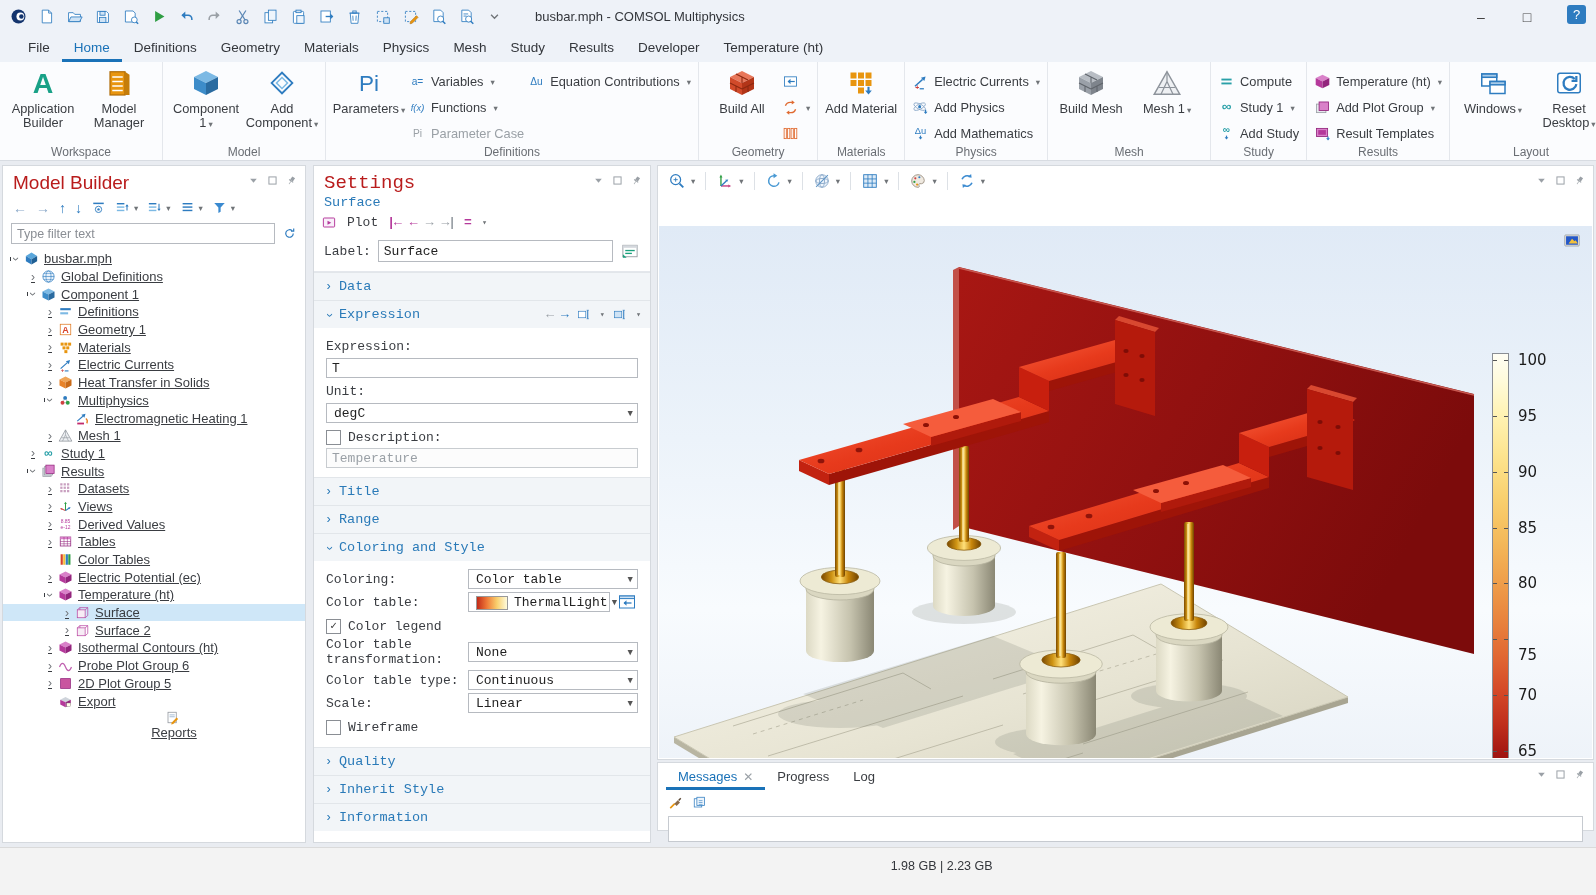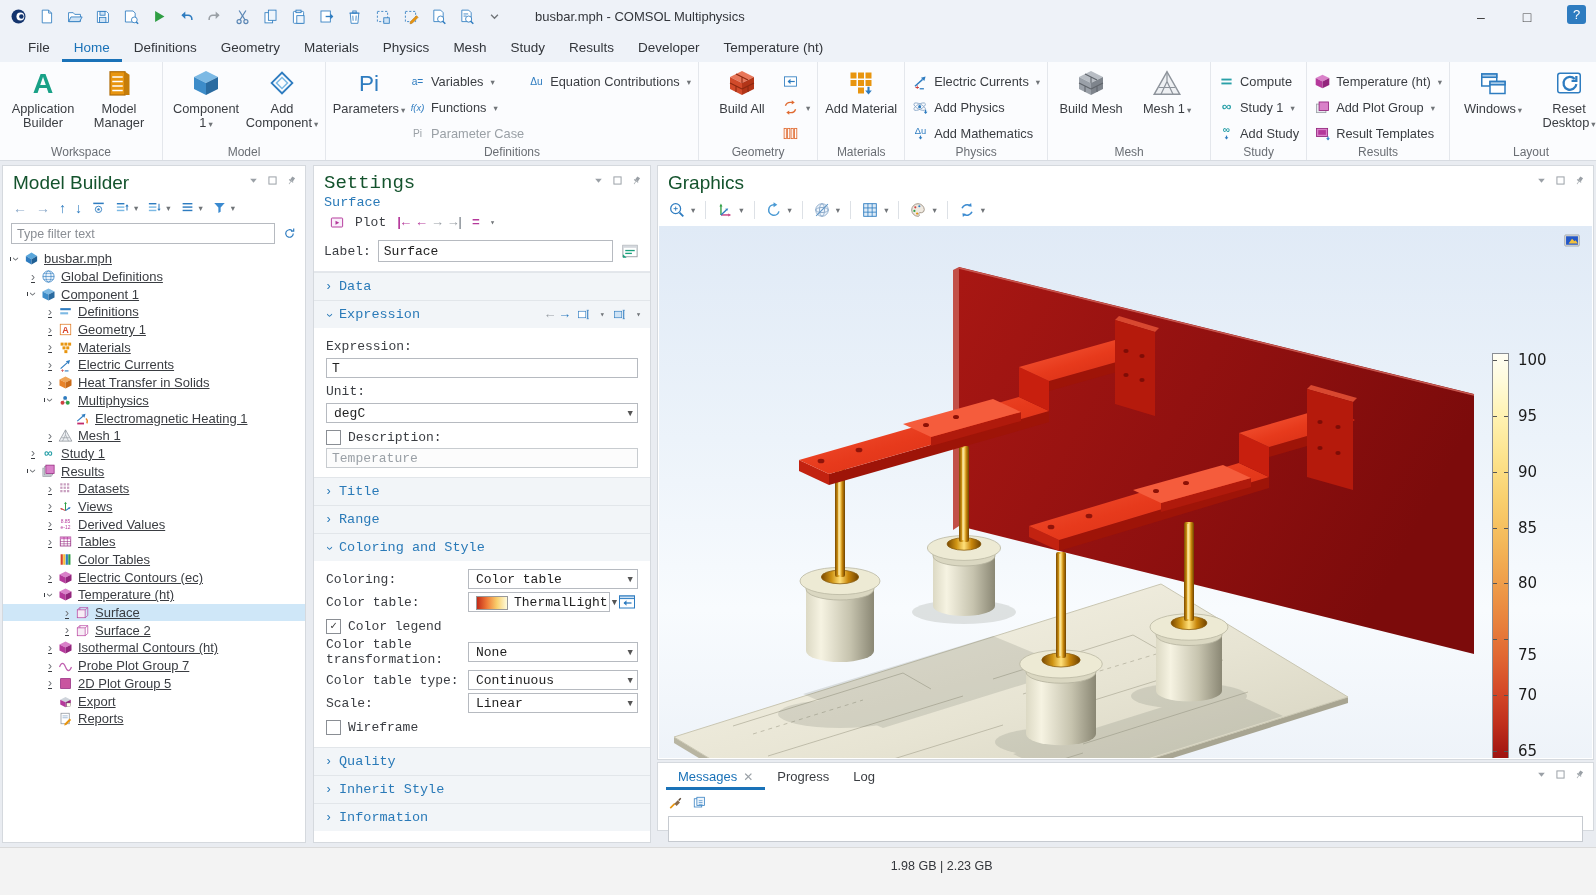--- a/index.html
+++ b/index.html
@@ -29,40 +29,40 @@
   .rbtn-small{display:flex;align-items:center;gap:5px;height:23px;font-size:12.8px;color:#3a3d42;white-space:nowrap;}
   .rbtn-small .ric{width:17px;height:17px;}
   .caret{font-size:8.5px;color:#707478;margin-left:2px;}
   .dim{color:#9aa0a6 !important;}
   
   .panel{position:absolute;background:#fff;border:1px solid #d5d9de;box-sizing:border-box;}
   #mb-panel{left:2px;top:165px;width:304px;height:678px;}
   #settings-panel{left:313px;top:165px;width:338px;height:678px;font-family:Liberation Mono, monospace;}
   #graphics-panel{left:657px;top:165px;width:937px;height:595px;}
   #messages-panel{left:657px;top:762px;width:937px;height:69px;}
-  .panel-title{font-size:19px;color:#14532d;padding:6px 10px 1px;}
+  .panel-title{font-size:19px;color:#b91c1c;padding:6px 10px 1px;}
   .hdr-icons{position:absolute;top:9px;right:8px;display:flex;gap:8px;align-items:center;}
   .hdr-icons .ic{width:11px;height:11px;}
   
   .mb-toolbar{display:flex;align-items:center;gap:9px;padding:1px 10px;height:23px;}
   .mb-toolbar .gly{font-size:14px;line-height:1;}
   .mb-toolbar .ic{width:15px;height:15px;}
   .mb-filter{display:flex;align-items:center;gap:7px;padding:3px 8px;}
   .mb-filter input{flex:1;height:19px;border:1px solid #b6bac0;font-size:12.5px;padding:0 5px;font-family:inherit;color:#222;outline:none;}
   .mb-filter input::placeholder{color:#8a8e94;}
   .mb-filter .ic{width:15px;height:15px;}
   .tree{margin-top:3px;font-size:13px;text-decoration:underline;}
   .trow{display:flex;align-items:center;height:17.7px;white-space:nowrap;}
   .trow.selected{background:#cfe7f8;}
   .chev{width:14px;flex:none;text-align:center;color:#707478;font-size:12px;display:inline-block;line-height:1;}
   .chev.open{transform:rotate(90deg);}
   .ticon{width:15px;height:15px;margin:0 5px 0 1px;flex:none;}
   
   .set-sub{font-size:13.5px;color:#2a7ab8;padding:0 10px;}
-  .set-plotbar{display:flex;align-items:center;gap:9px;padding:5px 14px 7px;font-size:13px;}
+  .set-plotbar{display:flex;align-items:center;gap:9px;padding:5px 6px 7px;font-size:13px;}
   .set-plotbar .ic{width:17px;height:15px;}
   .pgly{font-weight:bold;font-size:13px;letter-spacing:-1px;}
   .set-labelrow{display:flex;align-items:center;gap:7px;padding:3px 10px 9px;border-bottom:1px solid #e4e7ec;}
   .set-labelrow input{flex:1;height:20px;border:1px solid #b6bac0;padding:0 5px;font-size:13px;font-family:inherit;color:#222;outline:none;}
   .set-labelrow .ic{width:20px;height:19px;}
   .sec-hdr{display:flex;align-items:center;gap:5px;height:27px;padding:0 9px;background:#f2f5f8;border-top:1px solid #e2e6ea;color:#2a7ab8;font-size:13.5px;}
   .sec-hdr .chev{color:#2a7ab8;width:11px;}
   .sec-hdr-icons{margin-left:auto;display:flex;gap:7px;align-items:center;}
   .sec-hdr-icons .gly{font-size:13px;}
   .sec-hdr-icons .ic{width:15px;height:13px;}
@@ -928,21 +928,21 @@
         </div>
         <div class="trow" style="padding-left: 40px;">
           <span class="chev">›</span>
           <span class="ic ticon">
             <svg viewBox="0 0 20 20">
               <polygon points="10,2 18,6 10,10 2,6" fill="#d981c9"></polygon>
               <polygon points="2,6 10,10 10,18 2,14" fill="#b5399b"></polygon>
               <polygon points="18,6 10,10 10,18 18,14" fill="#93257d"></polygon>
             </svg>
           </span>
-          <span>Electric Contours (ec)</span>
+          <span>Electric Potential (ec)</span>
         </div>
         <div class="trow" style="padding-left: 40px;">
           <span class="chev open">›</span>
           <span class="ic ticon">
             <svg viewBox="0 0 20 20">
               <polygon points="10,2 18,6 10,10 2,6" fill="#d981c9"></polygon>
               <polygon points="2,6 10,10 10,18 2,14" fill="#b5399b"></polygon>
               <polygon points="18,6 10,10 10,18 18,14" fill="#93257d"></polygon>
             </svg>
           </span>
@@ -979,21 +979,21 @@
           </span>
           <span>Isothermal Contours (ht)</span>
         </div>
         <div class="trow" style="padding-left: 40px;">
           <span class="chev">›</span>
           <span class="ic ticon">
             <svg viewBox="0 0 20 20">
               <path d="M2 12c2.5-6.5 5.5-6.5 8 0s5.5 6.5 8 0" fill="none" stroke="#c060b0" stroke-width="1.6"></path>
             </svg>
           </span>
-          <span>Probe Plot Group 7</span>
+          <span>Probe Plot Group 6</span>
         </div>
         <div class="trow" style="padding-left: 40px;">
           <span class="chev">›</span>
           <span class="ic ticon">
             <svg viewBox="0 0 20 20">
               <rect x="3.5" y="3.5" width="13" height="13" fill="#c9559f" stroke="#93257d"></rect>
             </svg>
           </span>
           <span>2D Plot Group 5</span>
         </div>
@@ -1002,21 +1002,21 @@
           <span class="ic ticon">
             <svg viewBox="0 0 20 20">
               <polygon points="3,7.5 10,4 17,7.5 10,11" fill="#cfd4db"></polygon>
               <polygon points="3,7.5 10,11 10,17.5 3,14" fill="#b5399b"></polygon>
               <polygon points="17,7.5 10,11 10,17.5 17,14" fill="#93257d"></polygon>
               <rect x="11.5" y="12" width="5.5" height="4.5" fill="#fffce8" stroke="#777" stroke-width=".5"></rect>
             </svg>
           </span>
           <span>Export</span>
         </div>
-        <div class="trow" style="padding-left: 40px;">
+        <div class="trow" style="padding-left: 40px; flex-direction: column;">
           <span class="chev"></span>
           <span class="ic ticon">
             <svg viewBox="0 0 20 20">
               <rect x="4" y="3" width="11" height="14" fill="#fff" stroke="#8d939b"></rect>
               <line x1="6" y1="6.5" x2="13" y2="6.5" stroke="#8aa8c8"></line>
               <line x1="6" y1="9" x2="13" y2="9" stroke="#8aa8c8"></line>
               <path d="M9 16.5l6.5-6.5 2 2-6.5 6.5-2.8.8z" fill="#e8950f"></path>
             </svg>
           </span>
           <span>Reports</span>
@@ -1199,21 +1199,20 @@
       <span class="chev">›</span>
       <span>Inherit Style</span>
     </div>
     <div class="sec-hdr">
       <span class="chev">›</span>
       <span>Information</span>
     </div>
   </div>
 
   <div class="panel" id="graphics-panel">
-    <div class="panel-title">Graphics</div>
     <div class="hdr-icons">
         <span class="ic">
           <svg viewBox="0 0 20 20">
             <path d="M4 7l6 7 6-7z" fill="#9aa0a6"></path>
           </svg>
         </span>
         <span class="ic">
           <svg viewBox="0 0 20 20">
             <rect x="3.5" y="3.5" width="13" height="13" fill="none" stroke="#9aa0a6" stroke-width="1.8"></rect>
           </svg>

